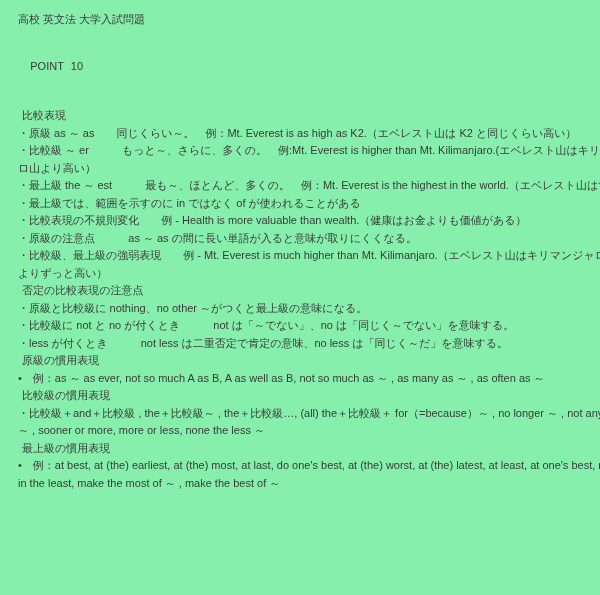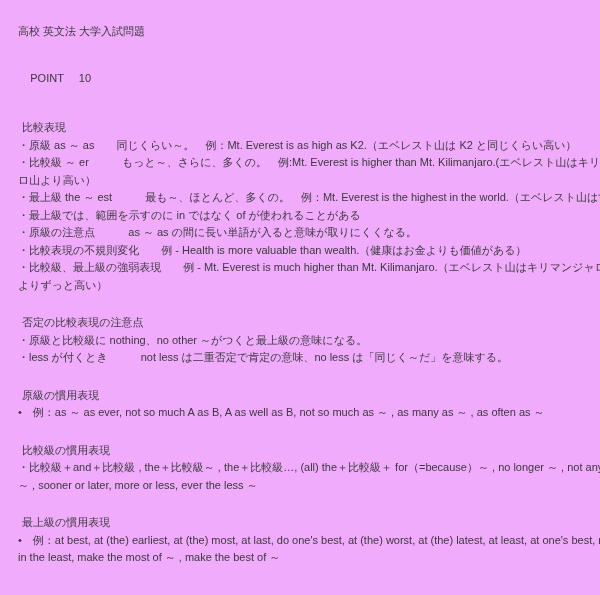--- a/index.html
+++ b/index.html
@@ -1,72 +1,73 @@
 <!DOCTYPE html>
 <html lang="ja"><head>
 <meta charset="utf-8">
 <style>
   html, body { margin: 0; padding: 0; background: #ffffff; }
   .page {
     position: relative;
     width: 600px;
     height: 595px;
-    background: #f0abfc;
+    background: #86efac;
     color: #3a3a3a;
     font-family: "Liberation Sans", "DejaVu Sans", sans-serif;
     font-size: 11px;
     box-sizing: border-box;
-    padding: 24px 14px 0 18px;
+    padding: 12px 14px 0 18px;
     overflow: hidden;
   }
   .title {
     line-height: 14px;
     white-space: pre;
   }
   .point {
     margin-top: 19px;
     line-height: 14px;
     white-space: pre;
   }
-  .point .num { margin-left: 15px; }
+  .point .num { margin-left: 7px; }
   .body { margin-top: 20px; }
   .line {
     line-height: 17.5px;
     white-space: pre;
   }
-  .line.h { padding-left: 4px; margin-top: 20px; }
+  .line.h { padding-left: 4px; }
   .line.b { padding-left: 0; }
   .line.c { padding-left: 0; }
 </style>
 </head>
 <body>
 
 <div class="page">
   <div class="title">高校 英文法 大学入試問題</div>
 
   <div class="point">
     <span>POINT</span><span class="num">10</span>
   </div>
 
   <div class="body" id="doc-body">
       <div class="line h">比較表現</div>
       <div class="line b">・原級 as ～ as　　同じくらい～。　例：Mt. Everest is as high as K2.（エベレスト山は K2 と同じくらい高い）</div>
       <div class="line b">・比較級 ～ er　　　もっと～、さらに、多くの。　例:Mt. Everest is higher than Mt. Kilimanjaro.(エベレスト山はキリマンジャ</div>
       <div class="line c">ロ山より高い）</div>
       <div class="line b">・最上級 the ～ est　　　最も～、ほとんど、多くの。　例：Mt. Everest is the highest in the world.（エベレスト山は世界で</div>
       <div class="line b">・最上級では、範囲を示すのに in ではなく of が使われることがある</div>
+      <div class="line b">・比較表現の不規則変化　　例 - Health is more valuable than wealth.（健康はお金よりも価値がある）</div>
       <div class="line b">・原級の注意点　　　as ～ as の間に長い単語が入ると意味が取りにくくなる。</div>
-      <div class="line b">・比較表現の不規則変化　　例 - Health is more valuable than wealth.（健康はお金よりも価値がある）</div>
       <div class="line b">・比較級、最上級の強弱表現　　例 - Mt. Everest is much higher than Mt. Kilimanjaro.（エベレスト山はキリマンジャロ山</div>
       <div class="line c">よりずっと高い）</div>
       <div class="line h">否定の比較表現の注意点</div>
       <div class="line b">・原級と比較級に nothing、no other ～がつくと最上級の意味になる。</div>
+      <div class="line b">・比較級に not と no が付くとき　　　not は「～でない」、no は「同じく～でない」を意味する。</div>
       <div class="line b">・less が付くとき　　　not less は二重否定で肯定の意味、no less は「同じく～だ」を意味する。</div>
       <div class="line h">原級の慣用表現</div>
       <div class="line b">•　例：as ～ as ever, not so much A as B, A as well as B, not so much as ～ , as many as ～ , as often as ～</div>
       <div class="line h">比較級の慣用表現</div>
       <div class="line b">・比較級＋and＋比較級 , the＋比較級～ , the＋比較級…, (all) the＋比較級＋ for（=because）～ , no longer ～ , not any more</div>
-      <div class="line c">～ , sooner or later, more or less, ever the less ～</div>
+      <div class="line c">～ , sooner or more, more or less, none the less ～</div>
       <div class="line h">最上級の慣用表現</div>
       <div class="line b">•　例：at best, at (the) earliest, at (the) most, at last, do one's best, at (the) worst, at (the) latest, at least, at one's best, not ～</div>
       <div class="line c">in the least, make the most of ～ , make the best of ～</div>
     </div>
 </div>
 
 </body></html>

